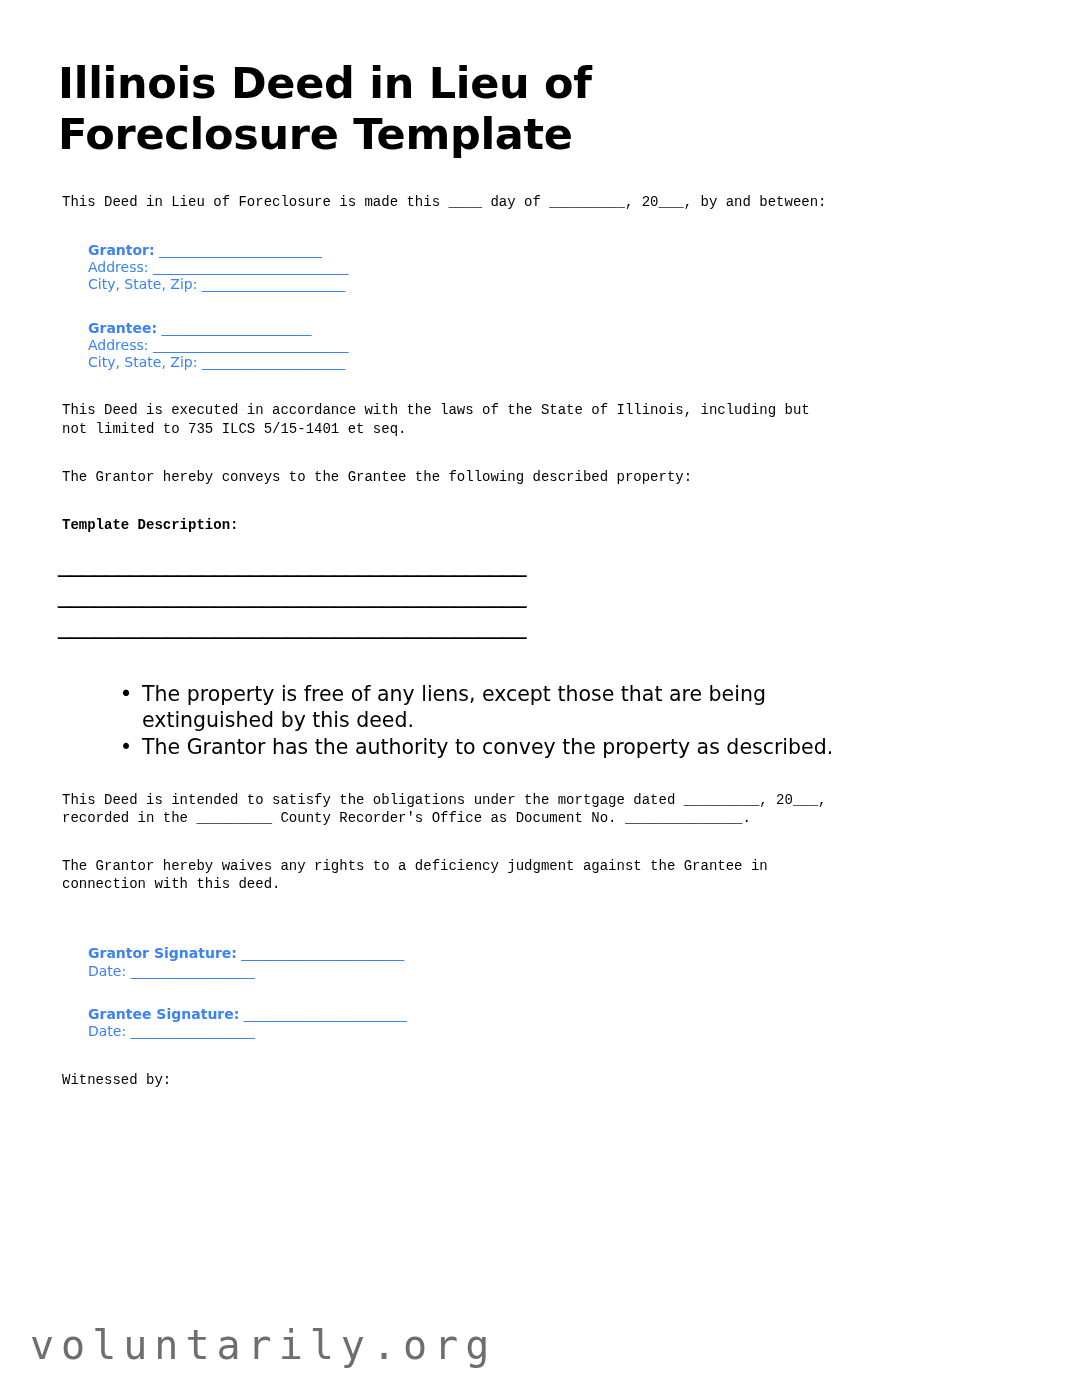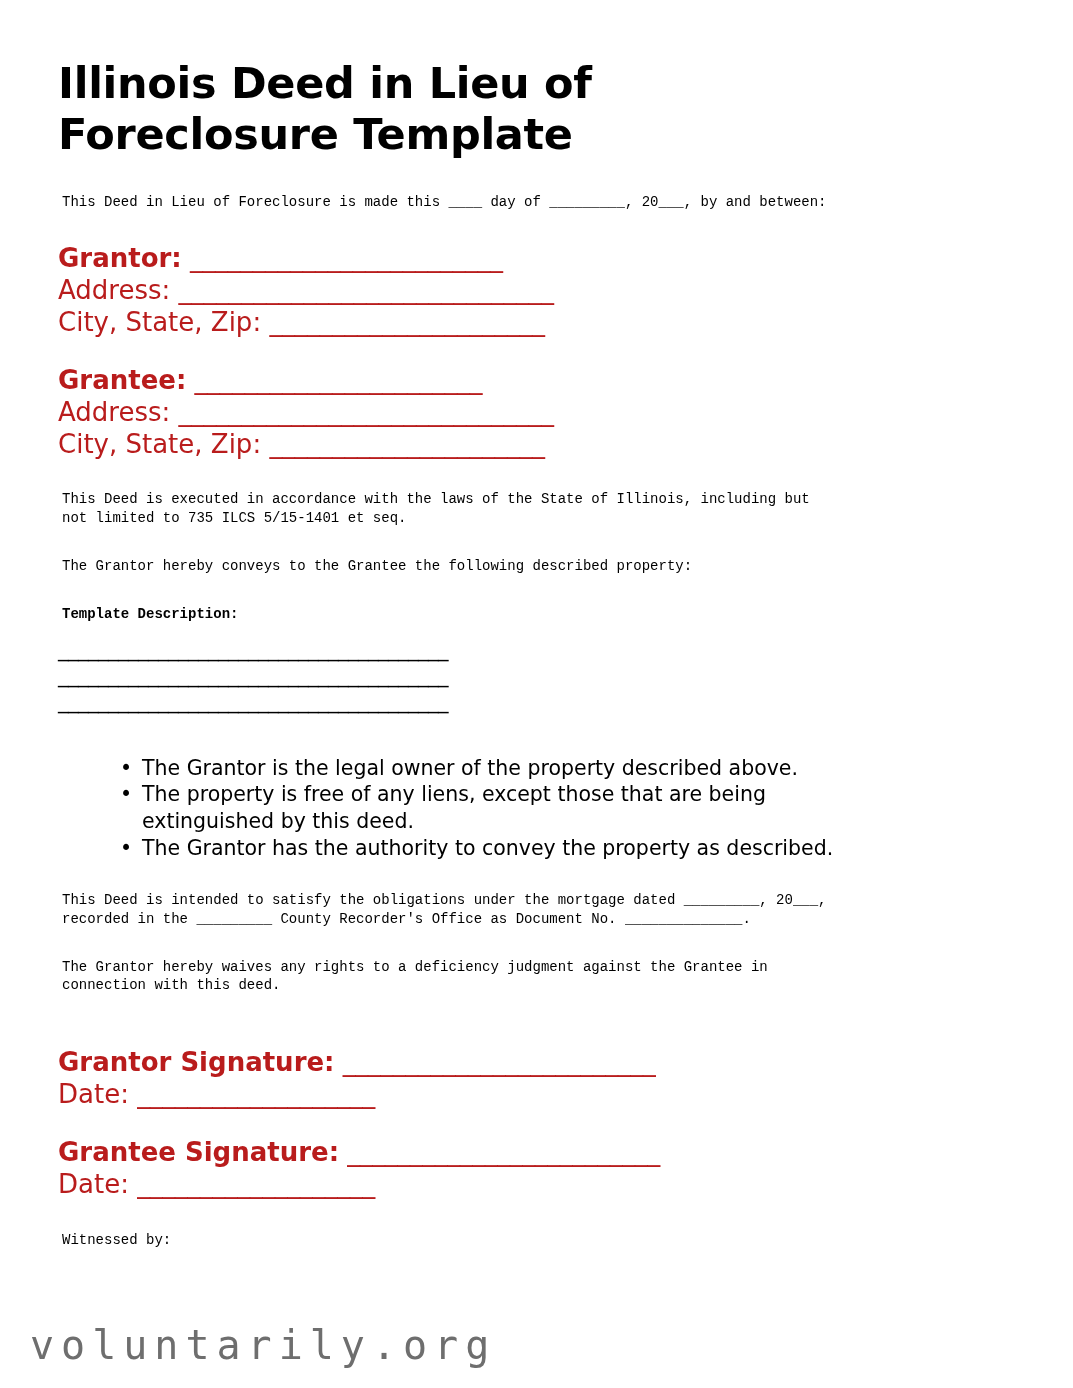--- a/index.html
+++ b/index.html
@@ -42,33 +42,34 @@
     padding: 0;
     color: #000;
     max-width: 950px;
     font-family: Liberation Mono, monospace;
   }
   .gap-after-title { height: 30px; }
   .para-gap { height: 22px; }
   .block-gap { height: 26px; }
 
   .field-line {
-    font-size: 26px;
+    font-size: 14px;
     line-height: 1.235;
-    color: #b91c1c;
+    color: #3b82f6;
     white-space: nowrap;
+    margin-left: 30px;
   }
   .field-label-bold { font-weight: bold; }
   .blank { letter-spacing: -0.5px; }
 
   .prop-rules {
     margin-top: 14px;
   }
   .prop-rules .rule {
-    font-size: 21px;
+    font-size: 25px;
     line-height: 1.235;
     letter-spacing: -0.5px;
     color: #000;
     white-space: nowrap;
   }
 
   ul.affirm-list {
     margin: 14px 0 0 0;
     padding: 0 0 0 62px;
     list-style: none;
@@ -146,21 +147,21 @@
   <div class="prop-rules">
     <div class="rule">_______________________________________</div>
     <div class="rule">_______________________________________</div>
     <div class="rule">_______________________________________</div>
   </div>
 
   <div class="block-gap"></div>
 
 
   <ul class="affirm-list">
-    <li><span class="bullet-dot">•</span><span>The Grantor is the legal owner of the property described above.</span></li>
+    <li><span class="bullet-dot">•</span></li>
     <li><span class="bullet-dot">•</span><span>The property is free of any liens, except those that are being extinguished by this deed.</span></li>
     <li><span class="bullet-dot">•</span><span>The Grantor has the authority to convey the property as described.</span></li>
   </ul>
 
   <div class="block-gap"></div>
 
   <p class="body-text">This Deed is intended to satisfy the obligations under the mortgage dated _________, 20___, recorded in the _________ County Recorder's Office as Document No. ______________.</p>
 
   <div class="para-gap"></div>
 

